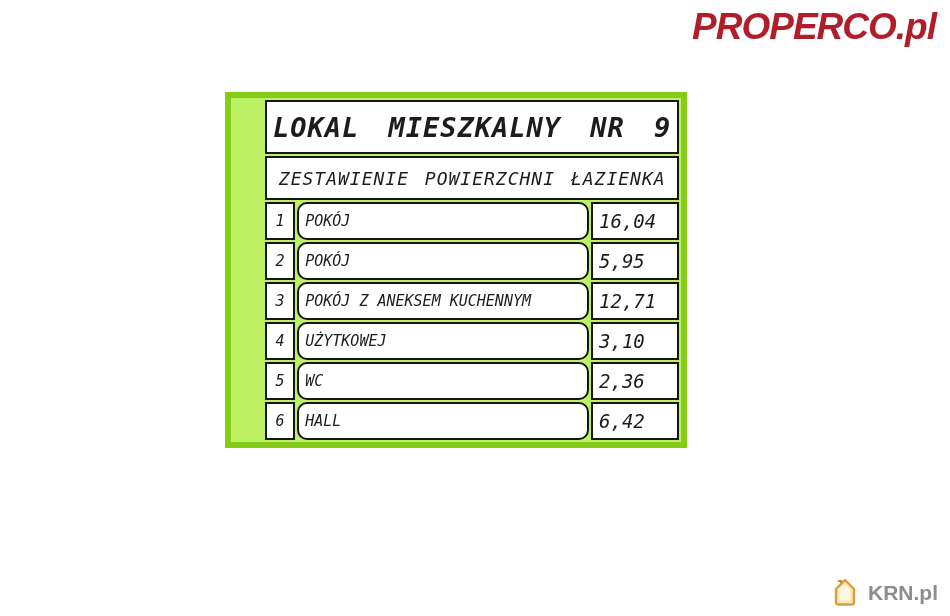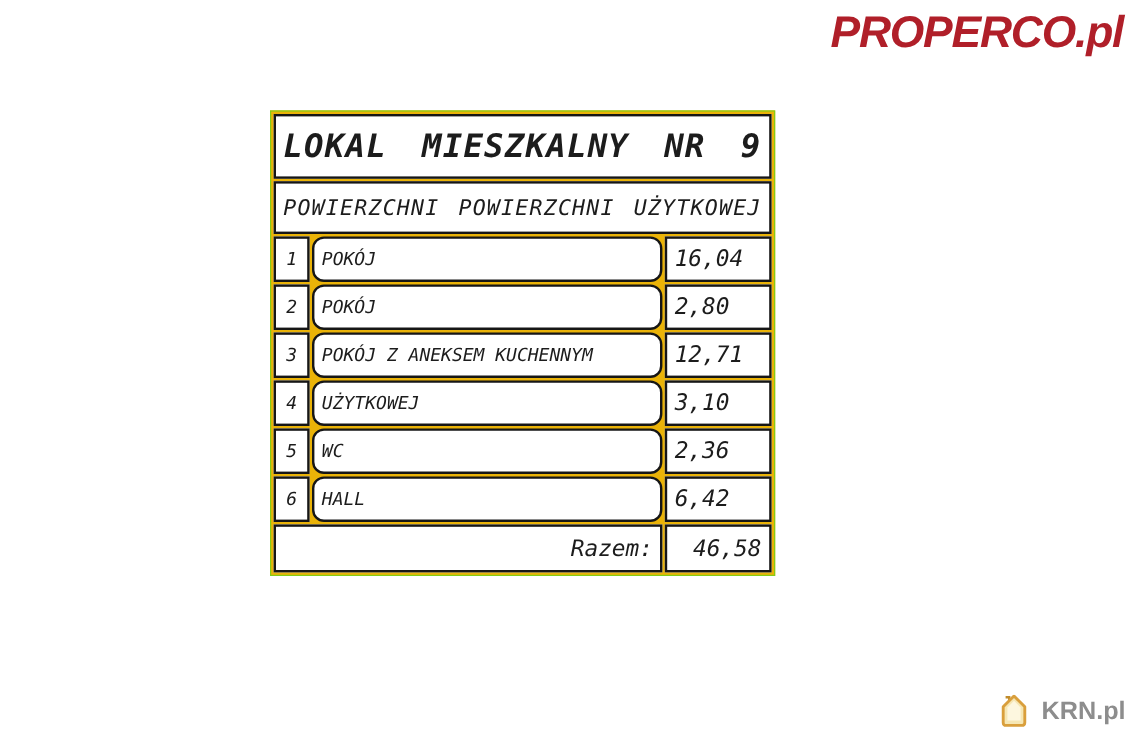--- a/index.html
+++ b/index.html
@@ -21,21 +21,21 @@
   .properco-name{font-size:37px;letter-spacing:-1px;margin-left:24px;}
   .properco-tagline{
     font-size:13px;letter-spacing:0.5px;margin-top:2px;
     transform:translateX(14px);
   }
 
   
   .sheet{position:absolute;left:225px;top:92px;}
   table.area-table{
     border-collapse:separate;border-spacing:2px;
-    background:#eab308;border:1px solid #84cc16;
+    background:#bef264;border:6px solid #84cc16;padding-left:32px;
   }
   table.area-table td{
     border:2px solid #161616;
     color:#1c1c1c;font-style:italic;
     background:#ffffff;
     padding:0 6px;
     white-space:nowrap;
   }
   td.title-cell{
     height:50px;text-align:center;
@@ -81,32 +81,32 @@
   <div class="properco-name">PROPERCO.pl</div>
 </div>
 
 <div class="sheet">
   <table class="area-table">
     <tbody>
       <tr>
         <td class="title-cell" colspan="3">LOKAL MIESZKALNY NR 9</td>
       </tr>
       <tr>
-        <td class="subtitle-cell" colspan="3">POWIERZCHNI POWIERZCHNI UŻYTKOWEJ</td>
+        <td class="subtitle-cell" colspan="3">ZESTAWIENIE POWIERZCHNI ŁAZIENKA</td>
       </tr>
 
       <tr>
         <td class="c-lp">1</td>
         <td class="c-name">POKÓJ</td>
         <td class="c-area">16,04</td>
       </tr>
       <tr>
         <td class="c-lp">2</td>
         <td class="c-name">POKÓJ</td>
-        <td class="c-area">2,80</td>
+        <td class="c-area">5,95</td>
       </tr>
       <tr>
         <td class="c-lp">3</td>
         <td class="c-name">POKÓJ Z ANEKSEM KUCHENNYM</td>
         <td class="c-area">12,71</td>
       </tr>
       <tr>
         <td class="c-lp">4</td>
         <td class="c-name">UŻYTKOWEJ</td>
         <td class="c-area">3,10</td>
@@ -115,24 +115,20 @@
         <td class="c-lp">5</td>
         <td class="c-name">WC</td>
         <td class="c-area">2,36</td>
       </tr>
       <tr>
         <td class="c-lp">6</td>
         <td class="c-name">HALL</td>
         <td class="c-area">6,42</td>
       </tr>
 
-      <tr>
-        <td class="total-label-cell" colspan="2">Razem:</td>
-        <td class="total-value-cell">46,58</td>
-      </tr>
     </tbody>
   </table>
 </div>
 
 <div class="krn">
   <svg class="house-icon" width="22" height="27" viewBox="0 0 22 27">
     <path d="M4 2 L7 2 L7 5" fill="none" stroke="#c08c2c" stroke-width="2"></path>
     <path d="M11 1 L20 10 L20 23 Q20 25.5 17.5 25.5 L4.5 25.5 Q2 25.5 2 23 L2 10 Z" fill="#f6e7b4" stroke="#d99f3c" stroke-width="2.4" stroke-linejoin="round"></path>
     <path d="M11 5 L16.5 10.5 L16.5 21.5 L5.5 21.5 L5.5 10.5 Z" fill="#fdf7df" stroke="none"></path>
   </svg>

